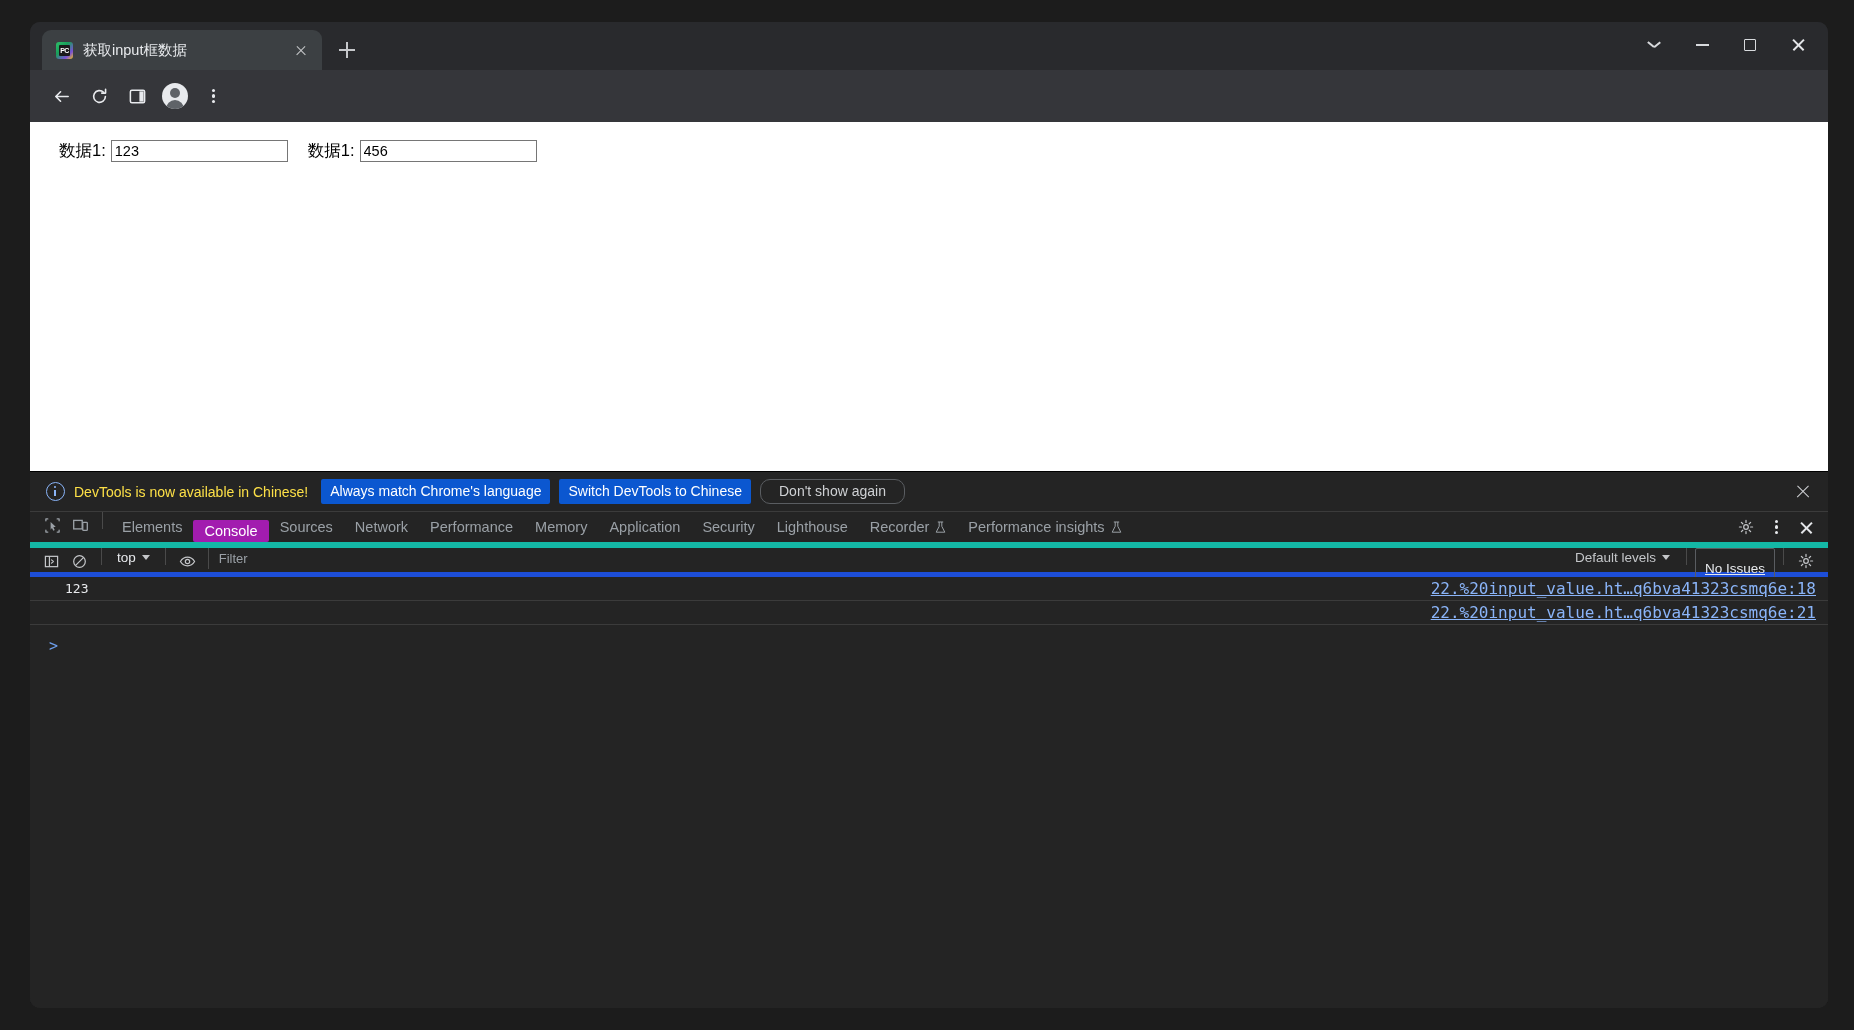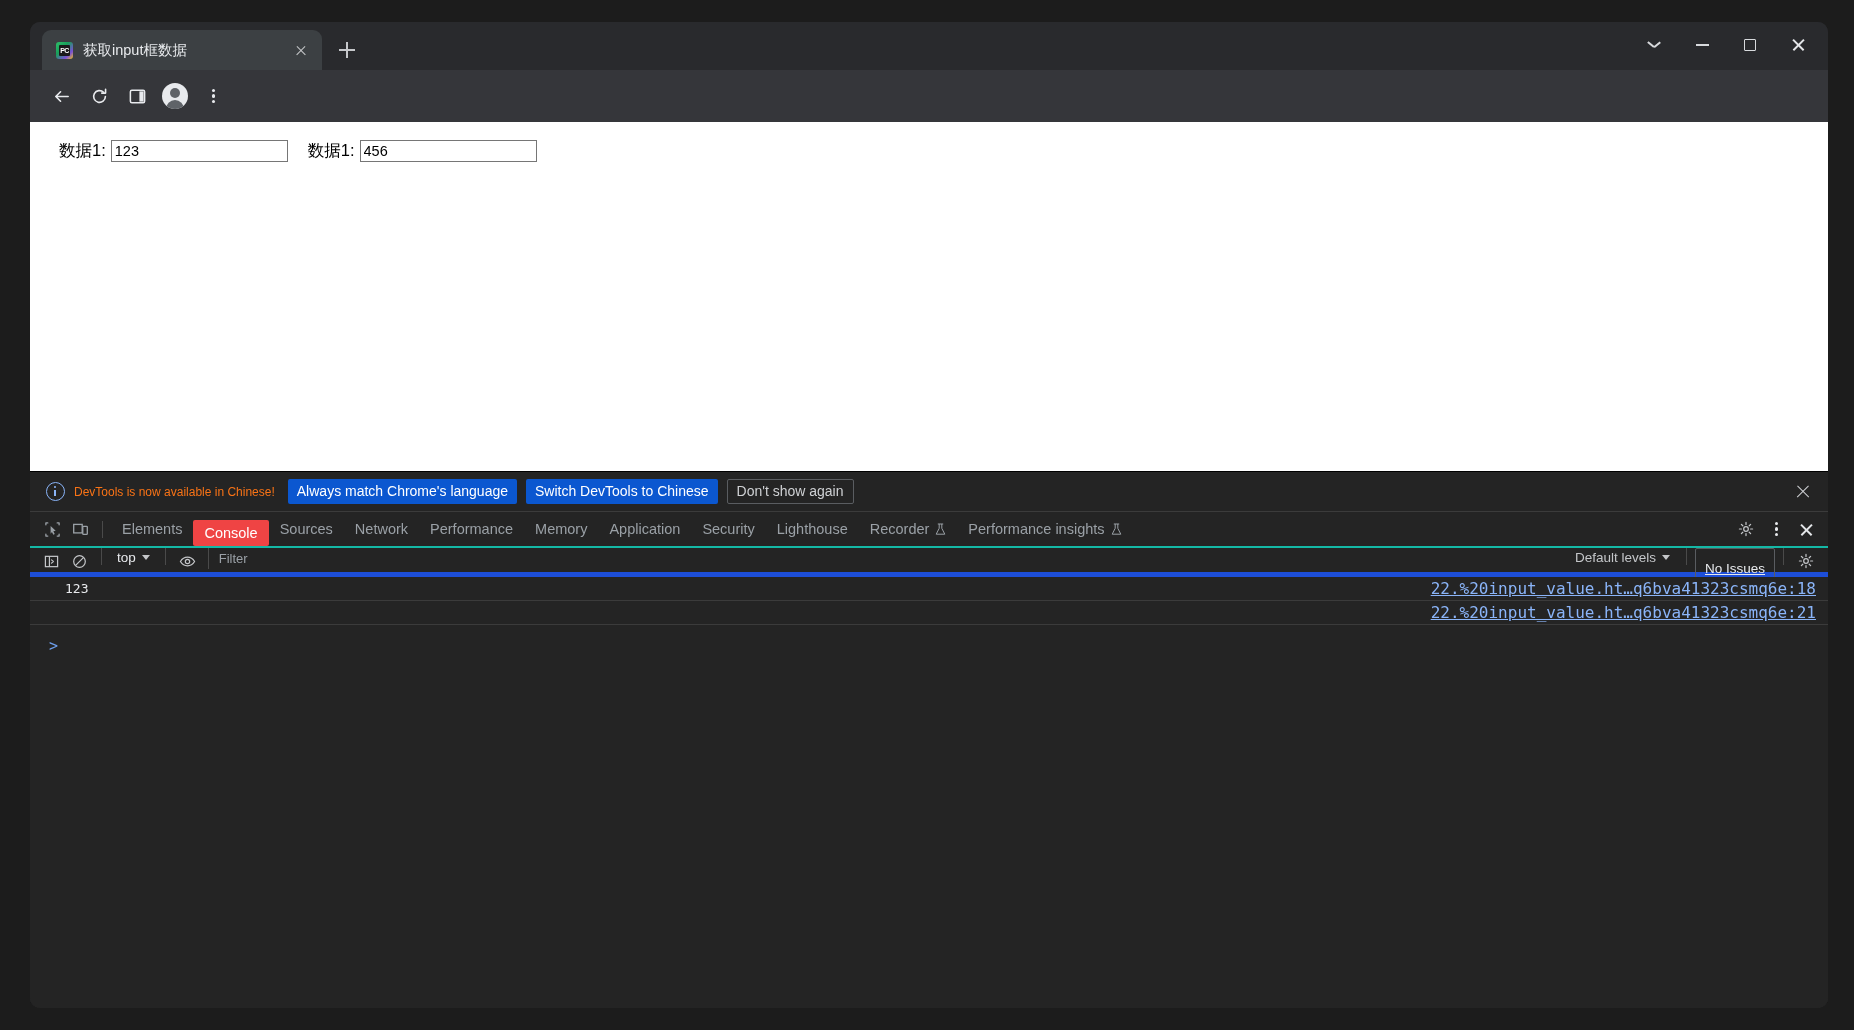--- a/index.html
+++ b/index.html
@@ -296,43 +296,43 @@
     content: "";
     position: absolute; left: 6.9px; top: 3px;
     width: 1.8px; height: 1.8px; background: #8ab4f8; border-radius: 50%;
   }
   .banner-info::after {
     content: "";
     position: absolute; left: 6.9px; top: 6.8px;
     width: 1.8px; height: 6.5px; background: #8ab4f8;
   }
   .banner-text {
-    color: #f97316;
-    font-size: 12px;
+    color: #fde047;
+    font-size: 14px;
     margin-right: 4px;
     white-space: nowrap;
   }
   .btn-blue {
     background: #0b57d0;
     color: #fff;
     font-size: 14px;
     padding: 4px 9px;
     border: none;
     border-radius: 2px;
     font-family: "Liberation Sans", sans-serif;
     white-space: nowrap;
     line-height: 17px;
   }
   .btn-ghost {
     background: transparent;
     color: #cfd1d4;
     font-size: 14px;
-    padding: 3px 9px;
+    padding: 3px 18px;
     border: 1px solid #5a5d61;
-    border-radius: 2px;
+    border-radius: 10px;
     font-family: "Liberation Sans", sans-serif;
     white-space: nowrap;
     line-height: 17px;
   }
   .banner-close {
     margin-left: auto;
     width: 22px; height: 22px;
     position: relative;
     flex: none;
   }
@@ -341,23 +341,22 @@
     position: absolute; left: 3px; top: 10.4px;
     width: 16px; height: 1.4px; background: #cfd1d4;
   }
   .banner-close::before { transform: rotate(45deg); }
   .banner-close::after  { transform: rotate(-45deg); }
 
   .dt-tabs {
     height: 36px;
     background: #242424;
     display: flex;
-    align-items: center;
     padding-left: 8px;
-    border-bottom: 2px solid #14b8a6;
+    border-bottom: 6px solid #14b8a6;
     flex: none;
   }
   .dt-icbtn {
     width: 28px; height: 26px;
     display: flex; align-items: center; justify-content: center;
     flex: none;
   }
   .dt-sep {
     width: 1px; height: 17px;
     background: #4a4a4a;
@@ -369,21 +368,21 @@
     font-size: 14.5px;
     padding: 5px 11px;
     border-radius: 2px;
     white-space: nowrap;
     display: flex;
     align-items: center;
     gap: 6px;
   }
   .dt-tab.active {
     color: #ffffff;
-    background: #ef4444;
+    background: #a21caf;
     margin-top: 8px;
   }
   .flask { display: block; }
   .dt-tabs-right {
     margin-left: auto;
     display: flex;
     align-items: center;
     padding-right: 8px;
     gap: 2px;
   }

